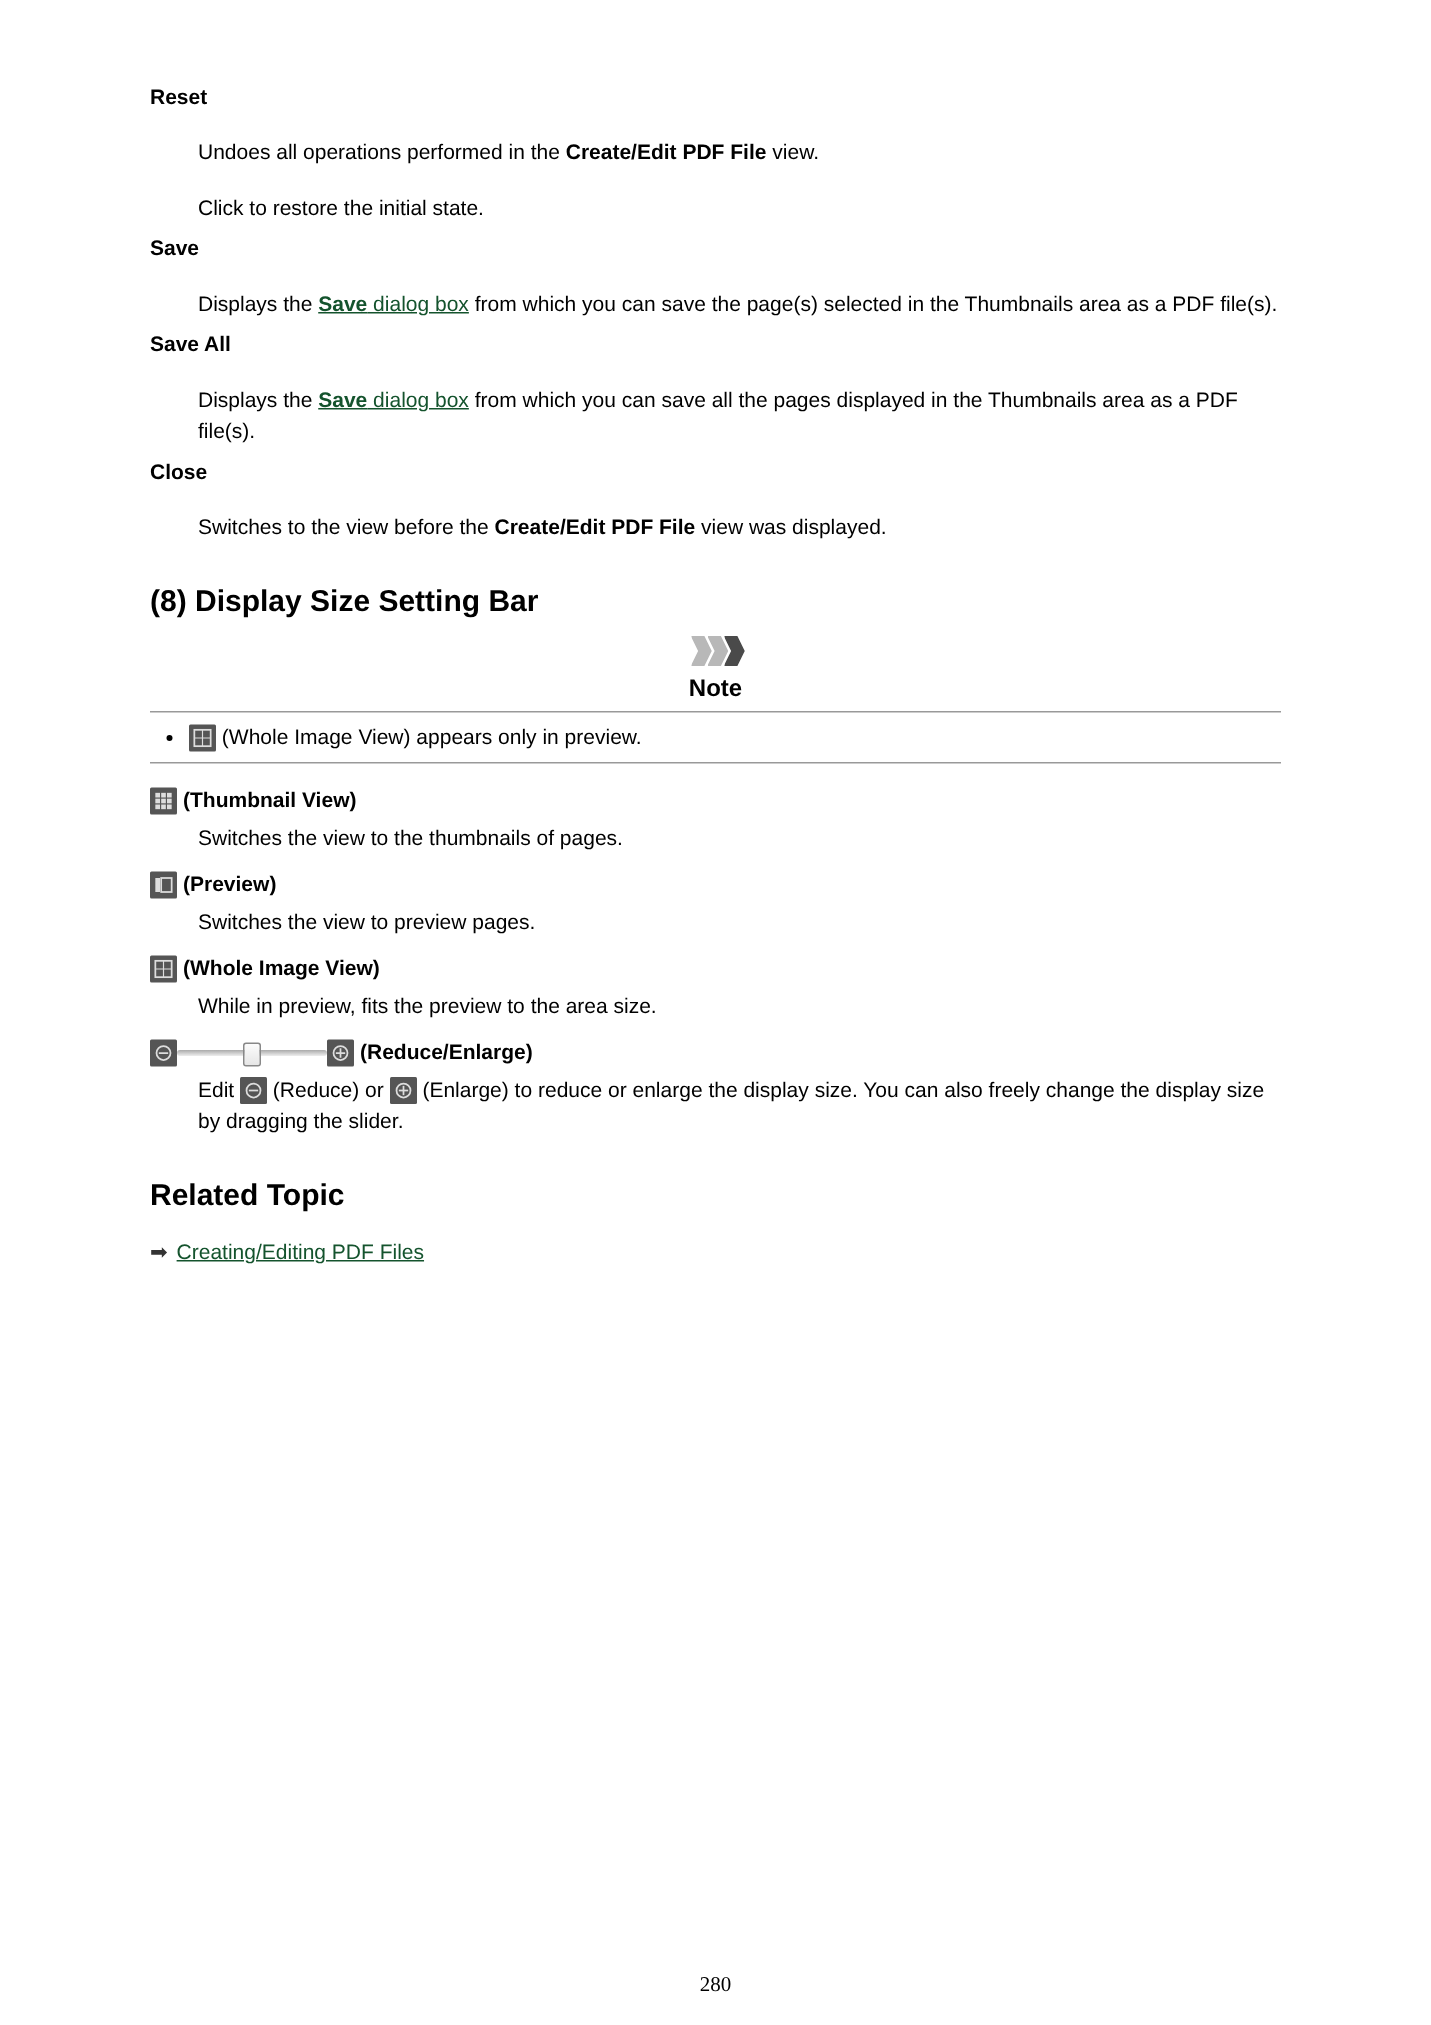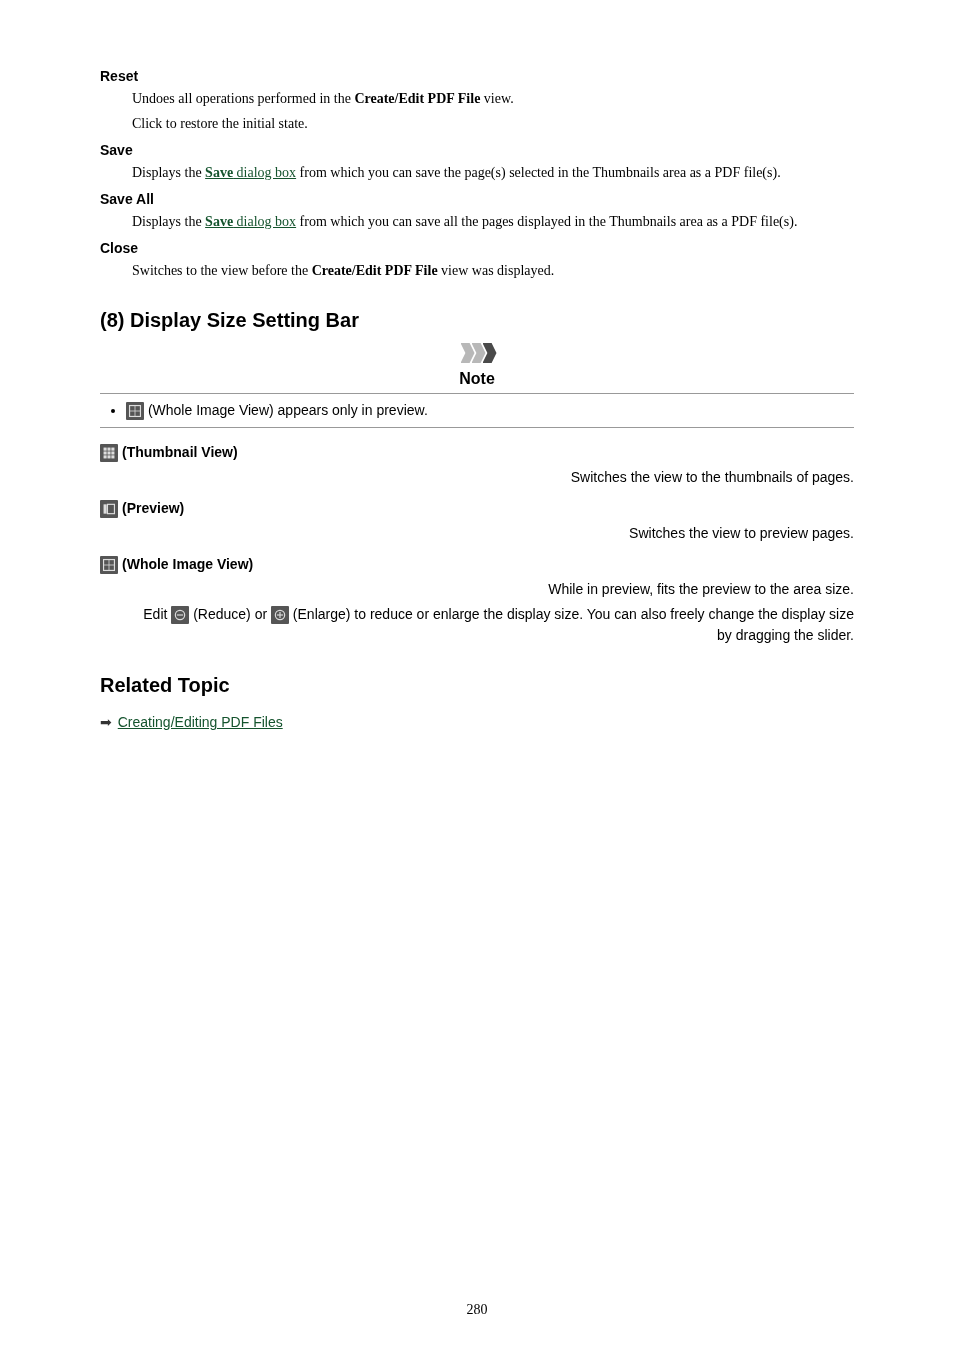--- a/index.html
+++ b/index.html
@@ -8,26 +8,26 @@
     line-height: 1.5;
     color: #000;
     margin: 0;
     padding: 0;
     background: #fff;
   }
   .page {
     width: 954px;
     min-height: 1350px;
     box-sizing: border-box;
-    padding: 60px 100px 40px 100px;
+    padding: 48px 100px 40px 100px;
     position: relative;
   }
   dl { margin: 0; }
   dt { font-weight: bold; margin-top: 6px; }
-  dd { margin: 1px 0 4px 32px; font-family: Liberation Serif, serif; }
+  dd { margin: 16px 0 4px 32px; }
   a.link {
     color: #14532d;
     text-decoration: underline;
   }
   b { font-weight: bold; }
   h2 {
     font-size: 20px;
     font-weight: bold;
     margin: 24px 0 8px 0;
   }
@@ -43,21 +43,21 @@
     font-size: 16px;
   }
   .note-box {
     border-top: 1px solid #999;
     border-bottom: 1px solid #999;
     padding: 6px 4px;
     margin-top: 2px;
   }
   .note-box ul { margin: 0; padding-left: 22px; }
   .note-box li { list-style-type: disc; }
-  .def-list { margin-top: 14px; text-align: right; }
+  .def-list { margin-top: 14px; }
   .def-term { display: flex; align-items: center; gap: 4px; font-weight: bold; margin-top: 10px; }
   .def-body { margin-left: 32px; margin-top: 4px; }
   .icon-box {
     display: inline-flex;
     align-items: center;
     justify-content: center;
     width: 18px;
     height: 18px;
     background: #555;
     vertical-align: middle;
@@ -91,21 +91,21 @@
     gap: 6px;
     margin-top: 4px;
   }
   .arrow-icon {
     display: inline-block;
     font-size: 14px;
     color: #333;
   }
   .page-number {
     position: absolute;
-    bottom: 30px;
+    bottom: 16px;
     left: 0; right: 0;
     text-align: center;
     font-family: "Times New Roman", serif;
     font-size: 14px;
   }
   .chevrons {
     display: inline-flex;
     align-items: center;
   }
   .chev {
@@ -209,20 +209,41 @@
         <svg viewBox="0 0 18 18" width="14" height="14">
             <rect x="2" y="2" width="14" height="14" fill="none" stroke="#ddd" stroke-width="1.5"></rect>
             <line x1="9" y1="2" x2="9" y2="16" stroke="#ddd" stroke-width="1"></line>
             <line x1="2" y1="9" x2="16" y2="9" stroke="#ddd" stroke-width="1"></line>
           </svg>
       </span>
       <span>(Whole Image View)</span>
     </div>
     <div class="def-body">While in preview, fits the preview to the area size.</div>
 
+    <div class="def-term">
+      <span class="slider-graphic">
+        <span class="icon-box">
+          <svg viewBox="0 0 18 18" width="14" height="14">
+              <circle cx="9" cy="9" r="6" fill="none" stroke="#ddd" stroke-width="1.5"></circle>
+              <line x1="5" y1="9" x2="13" y2="9" stroke="#ddd" stroke-width="1.5"></line>
+            </svg>
+        </span>
+        <span class="slider-track">
+            <span class="slider-thumb"></span>
+          </span>
+        <span class="icon-box">
+          <svg viewBox="0 0 18 18" width="14" height="14">
+              <circle cx="9" cy="9" r="6" fill="none" stroke="#ddd" stroke-width="1.5"></circle>
+              <line x1="5" y1="9" x2="13" y2="9" stroke="#ddd" stroke-width="1.5"></line>
+              <line x1="9" y1="5" x2="9" y2="13" stroke="#ddd" stroke-width="1.5"></line>
+            </svg>
+        </span>
+      </span>
+      <span>(Reduce/Enlarge)</span>
+    </div>
     <div class="def-body">
       <span>Edit </span><span class="icon-box">
           <svg viewBox="0 0 18 18" width="14" height="14">
             <circle cx="9" cy="9" r="6" fill="none" stroke="#ddd" stroke-width="1.5"></circle>
             <line x1="5" y1="9" x2="13" y2="9" stroke="#ddd" stroke-width="1.5"></line>
           </svg>
         </span><span> (Reduce) or </span><span class="icon-box">
           <svg viewBox="0 0 18 18" width="14" height="14">
             <circle cx="9" cy="9" r="6" fill="none" stroke="#ddd" stroke-width="1.5"></circle>
             <line x1="5" y1="9" x2="13" y2="9" stroke="#ddd" stroke-width="1.5"></line>

